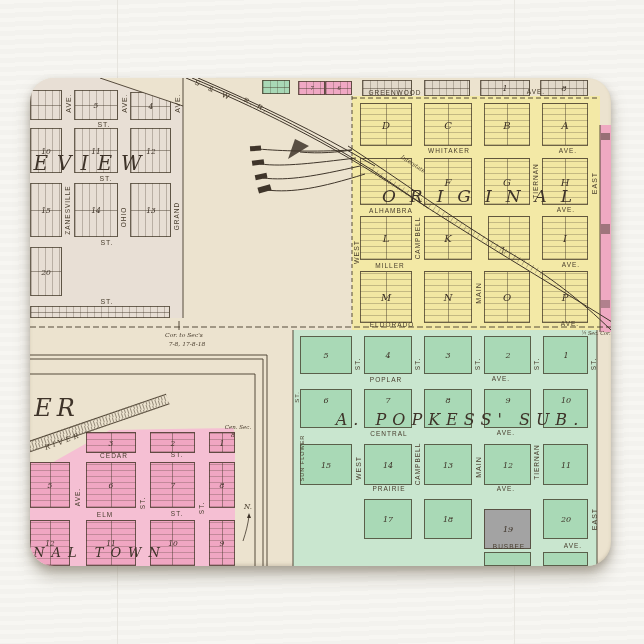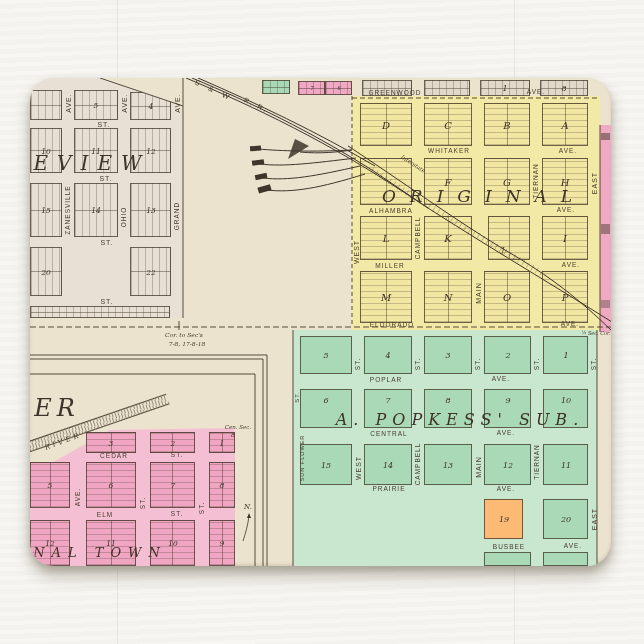--- a/index.html
+++ b/index.html
@@ -70,23 +70,20 @@
       </div>
       <div class="block t-lots-v" style="left: 44px; top: 105px; width: 44px; height: 54px; background-color: rgb(231, 222, 212);">
         <span class="blabel" style="font-size: 15px;">14</span>
       </div>
       <div class="block t-lots-v" style="left: 100px; top: 105px; width: 41px; height: 54px; background-color: rgb(231, 222, 212);">
         <span class="blabel" style="font-size: 15px;">13</span>
       </div>
       <div class="block t-lots-v" style="left: 0px; top: 169px; width: 32px; height: 49px; background-color: rgb(231, 222, 212);">
         <span class="blabel" style="font-size: 15px;">20</span>
       </div>
-      <div class="block t-lots-v" style="left: 100px; top: 169px; width: 41px; height: 49px; background-color: rgb(231, 222, 212);">
-        <span class="blabel" style="font-size: 15px;">22</span>
-      </div>
       <div class="block t-lots-v" style="left: 0px; top: 228px; width: 140px; height: 12px; background-color: rgb(231, 222, 212);"></div>
       <div class="block t-lots-v" style="left: 332px; top: 2px; width: 50px; height: 16px; background-color: rgb(225, 216, 201);"></div>
       <div class="block t-lots-v" style="left: 394px; top: 2px; width: 46px; height: 16px; background-color: rgb(225, 216, 201);"></div>
       <div class="block t-lots-v" style="left: 450px; top: 2px; width: 50px; height: 16px; background-color: rgb(225, 216, 201);">
         <span class="blabel" style="font-size: 16px;">1</span>
       </div>
       <div class="block t-lots-v" style="left: 510px; top: 2px; width: 48px; height: 16px; background-color: rgb(225, 216, 201);">
         <span class="blabel" style="font-size: 16px;">8</span>
       </div>
       <div class="block t-lots-v" style="left: 232px; top: 2px; width: 28px; height: 14px; background-color: rgb(168, 216, 182);"></div>
@@ -178,21 +175,27 @@
       </div>
       <div class="block t-plain" style="left: 394px; top: 366px; width: 48px; height: 41px; background-color: rgb(169, 217, 182);">
         <span class="blabel" style="font-size: 16px;">13</span>
       </div>
       <div class="block t-plain" style="left: 454px; top: 366px; width: 47px; height: 41px; background-color: rgb(169, 217, 182);">
         <span class="blabel" style="font-size: 16px;">12</span>
       </div>
       <div class="block t-plain" style="left: 513px; top: 366px; width: 45px; height: 41px; background-color: rgb(169, 217, 182);">
         <span class="blabel" style="font-size: 16px;">11</span>
       </div>
-      <div class="block t-plain" style="left: 454px; top: 421px; width: 39px; height: 40px; background-color: #fdba74;">
+      <div class="block t-plain" style="left: 334px; top: 421px; width: 48px; height: 40px; background-color: rgb(169, 217, 182);">
+        <span class="blabel" style="font-size: 16px;">17</span>
+      </div>
+      <div class="block t-plain" style="left: 394px; top: 421px; width: 48px; height: 40px; background-color: rgb(169, 217, 182);">
+        <span class="blabel" style="font-size: 16px;">18</span>
+      </div>
+      <div class="block t-plain" style="left: 454px; top: 431px; width: 47px; height: 40px; background-color: #a3a3a3;">
         <span class="blabel" style="font-size: 16px;">19</span>
       </div>
       <div class="block t-plain" style="left: 513px; top: 421px; width: 45px; height: 40px; background-color: rgb(169, 217, 182);">
         <span class="blabel" style="font-size: 16px;">20</span>
       </div>
       <div class="block t-plain" style="left: 454px; top: 474px; width: 47px; height: 14px; background-color: rgb(169, 217, 182);"></div>
       <div class="block t-plain" style="left: 513px; top: 474px; width: 45px; height: 14px; background-color: rgb(169, 217, 182);"></div>
       <div class="block t-lots-h" style="left: 56px; top: 354px; width: 50px; height: 21px; background-color: rgb(240, 166, 194);">
         <span class="blabel" style="font-size: 15px;">3</span>
       </div>

